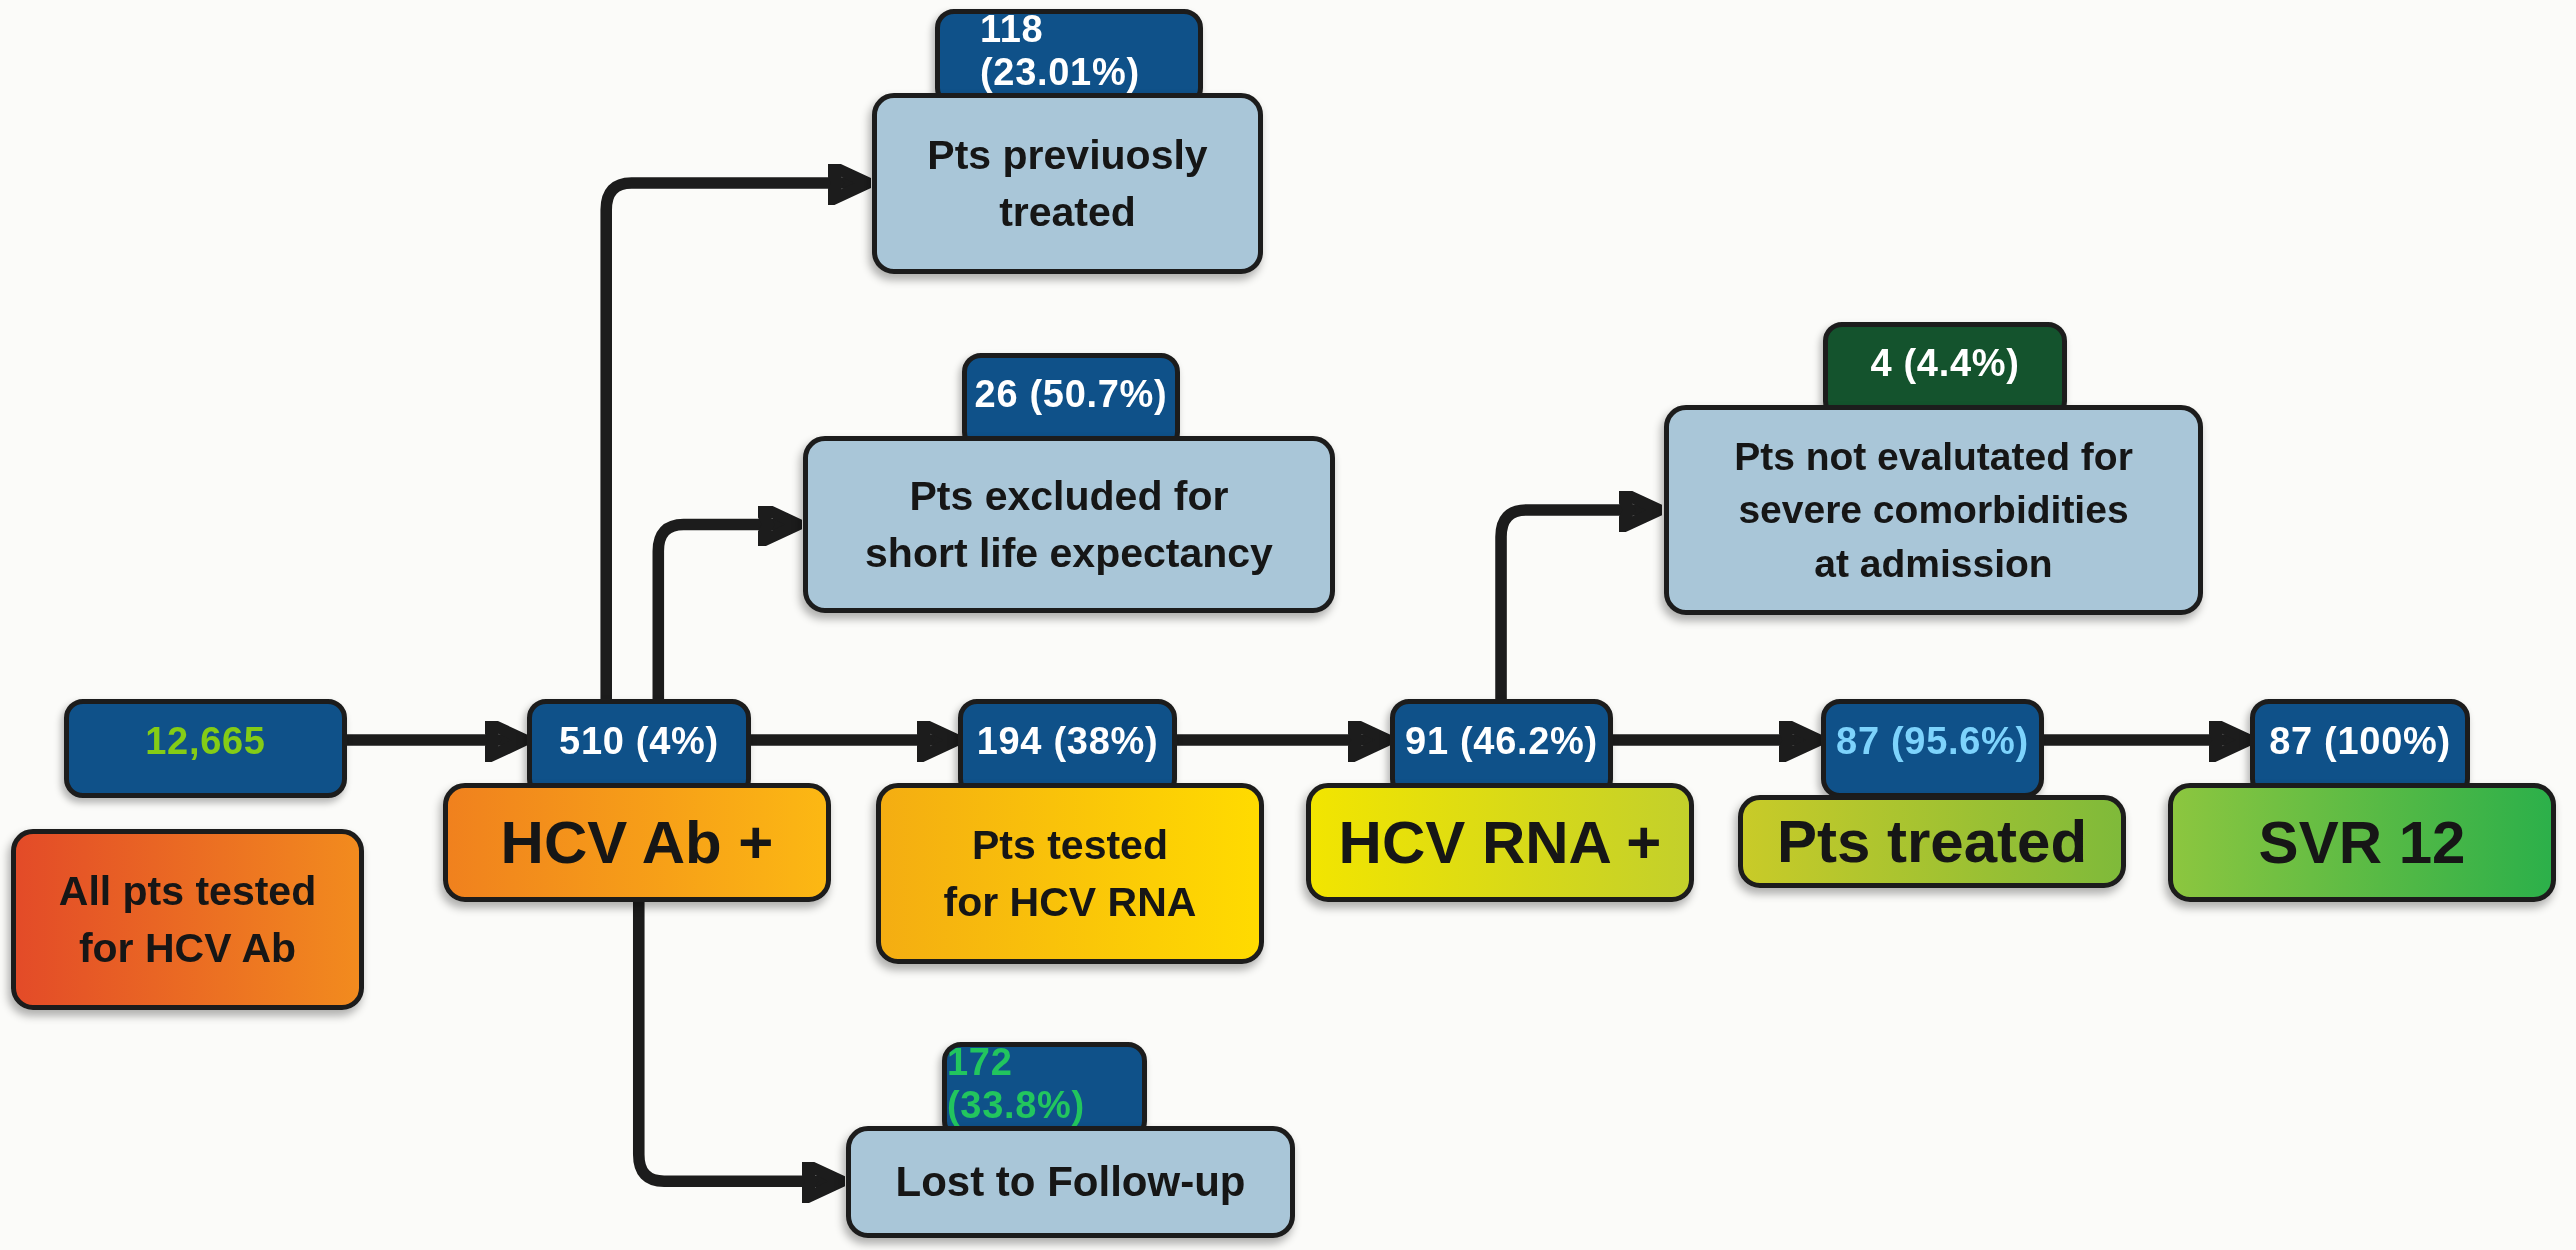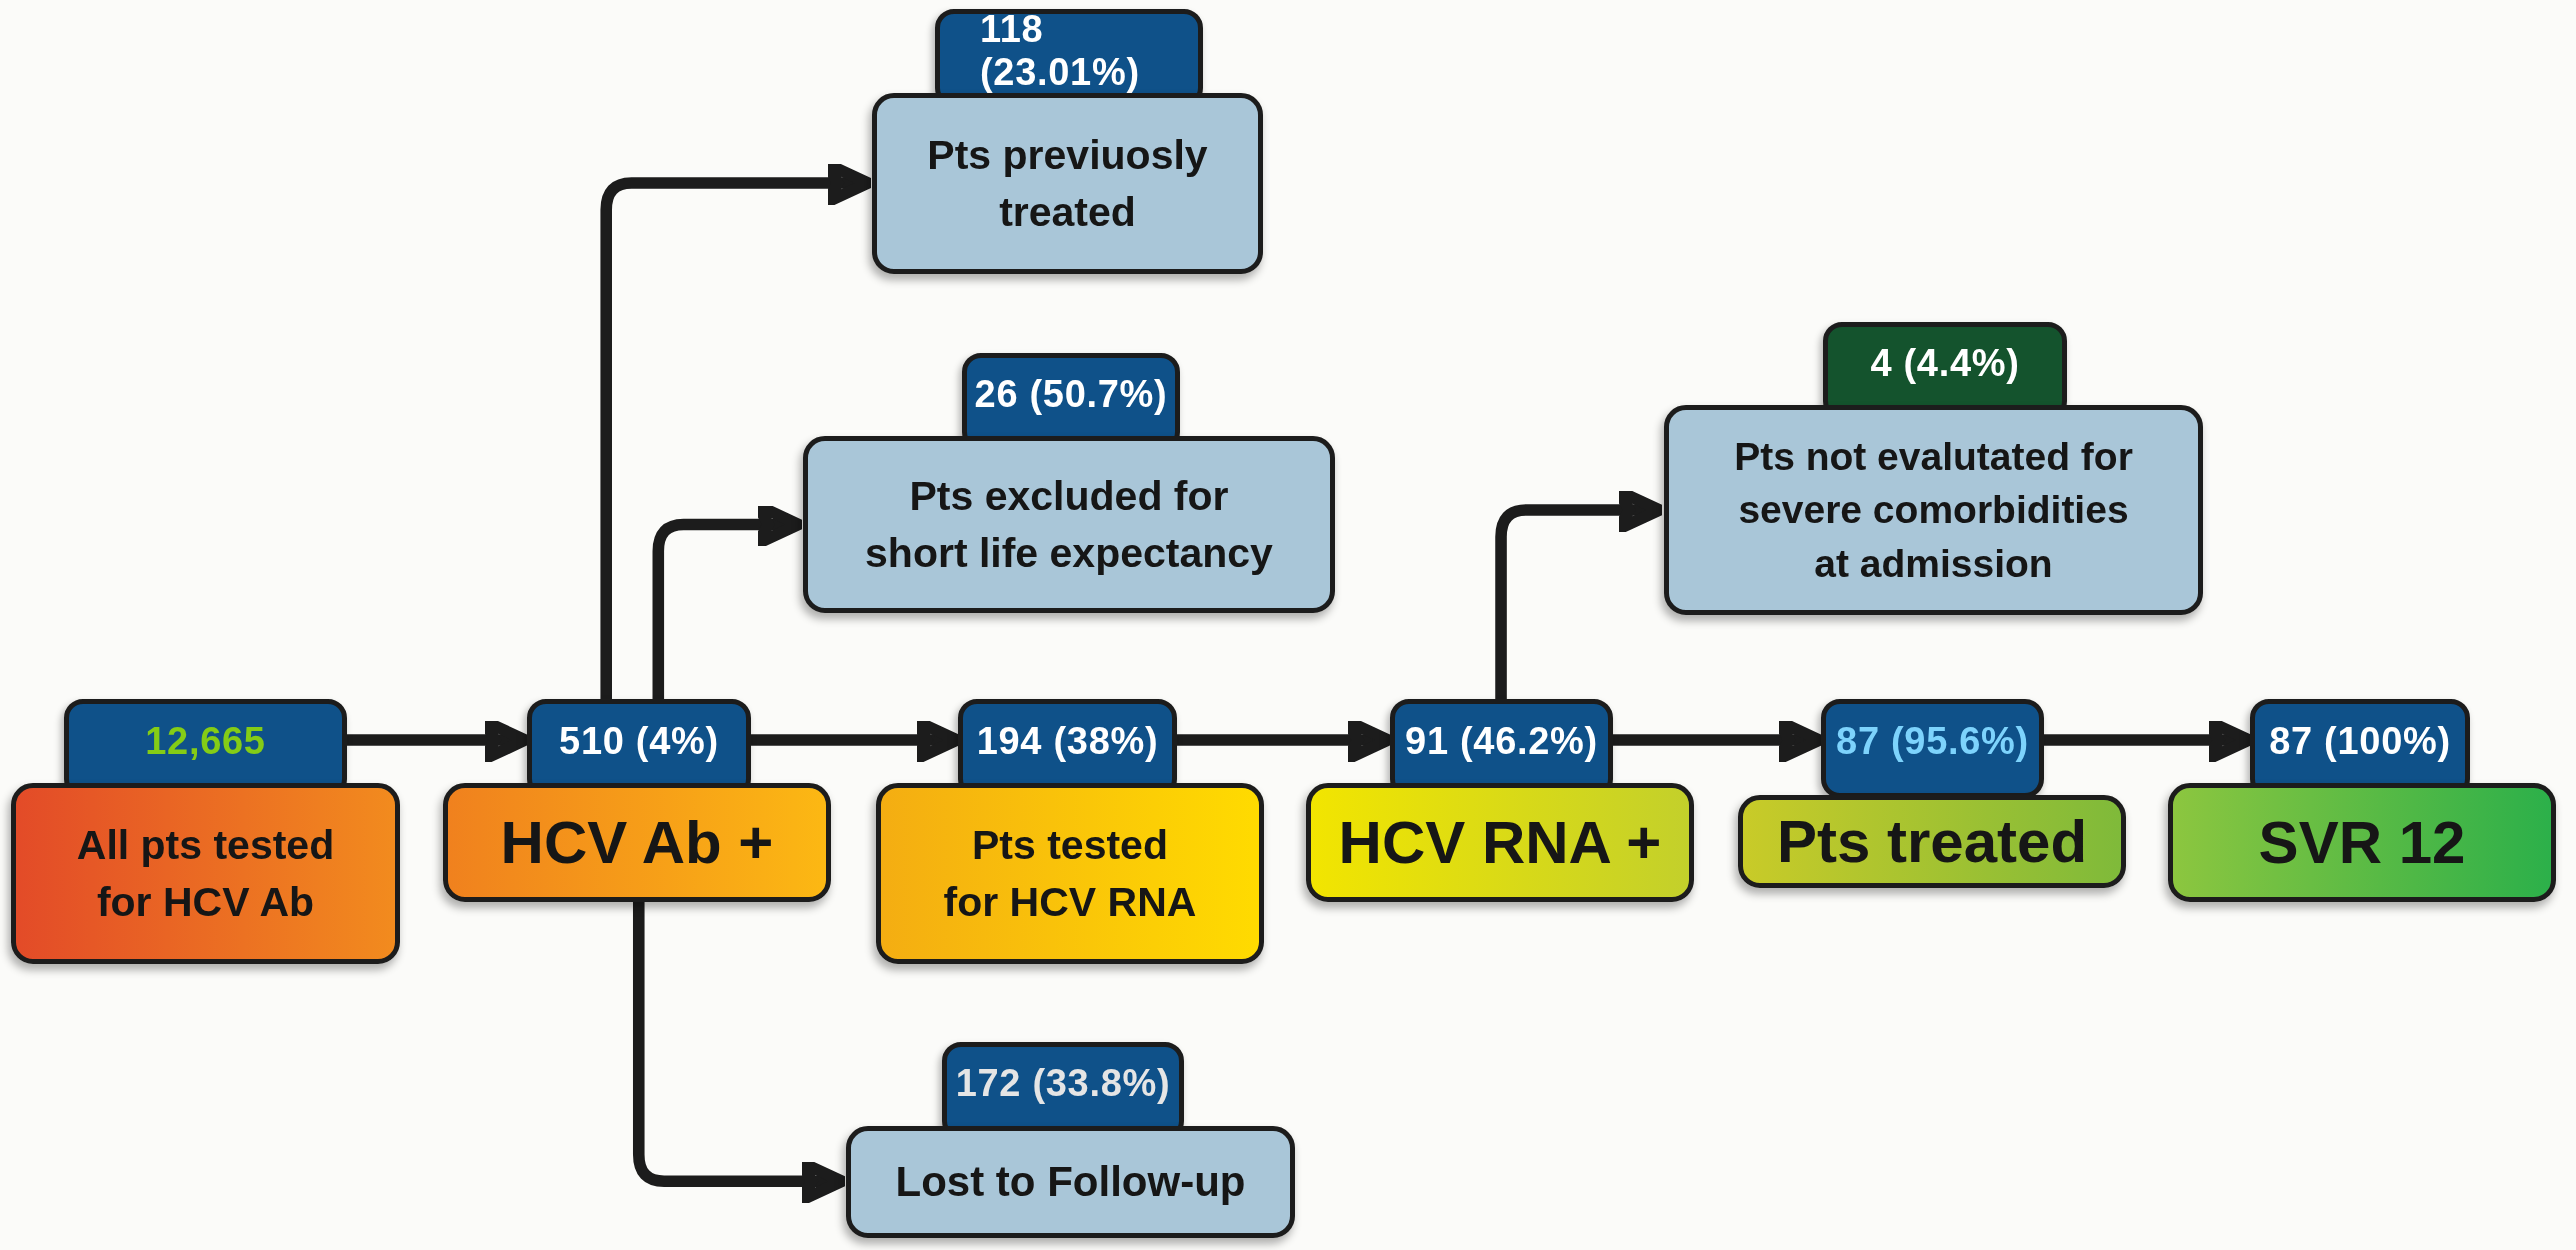--- a/index.html
+++ b/index.html
@@ -45,21 +45,21 @@
   <path d="M1623,1023 H1915" marker-end="url(#arw)"></path>
   <path d="M2224,1023 H2511" marker-end="url(#arw)"></path>
   <path d="M2820,1023 H3105" marker-end="url(#arw)"></path>
   <path d="M838,1000 V290 Q838,253 873,253 H1196" marker-end="url(#arw)"></path>
   <path d="M910,1000 V762 Q910,725 945,725 H1100" marker-end="url(#arw)"></path>
   <path d="M2075,1000 V742 Q2075,705 2110,705 H2290" marker-end="url(#arw)"></path>
   <path d="M883,1160 V1596 Q883,1633 918,1633 H1160" marker-end="url(#arw)"></path>
 </svg>
 
 <div class="badge" style="left: 64px; top: 699px; width: 283px; height: 99px; background: rgb(15, 81, 137); color: #84cc16; border-color: rgb(28, 28, 28);">12,665</div>
-<div class="box f56" style="left: 11px; top: 783px; width: 389px; height: 181px; background: linear-gradient(90deg, rgb(227, 75, 40), rgb(242, 139, 30)); border-color: rgb(28, 28, 28);">All pts tested
+<div class="box f56" style="left: 11px; top: 829px; width: 353px; height: 181px; background: linear-gradient(90deg, rgb(227, 75, 40), rgb(242, 139, 30)); border-color: rgb(28, 28, 28);">All pts tested
 for HCV Ab</div>
 
 <div class="badge" style="left: 527px; top: 699px; width: 224px; height: 99px; background: rgb(15, 81, 137); color: rgb(255, 255, 255); border-color: rgb(28, 28, 28);">510 (4%)</div>
 <div class="box f66" style="left: 443px; top: 783px; width: 388px; height: 119px; background: linear-gradient(90deg, rgb(240, 129, 30), rgb(252, 184, 19)); border-color: rgb(28, 28, 28);">HCV Ab +</div>
 
 <div class="badge" style="left: 958px; top: 699px; width: 219px; height: 99px; background: rgb(15, 81, 137); color: rgb(255, 255, 255); border-color: rgb(28, 28, 28);">194 (38%)</div>
 <div class="box f56" style="left: 876px; top: 783px; width: 388px; height: 181px; background: linear-gradient(90deg, rgb(244, 173, 18), rgb(255, 219, 0)); border-color: rgb(28, 28, 28);">Pts tested
 for HCV RNA</div>
 
 <div class="badge" style="left: 1390px; top: 699px; width: 223px; height: 99px; background: rgb(15, 81, 137); color: rgb(255, 255, 255); border-color: rgb(28, 28, 28);">91 (46.2%)</div>
@@ -77,15 +77,15 @@
 
 <div class="badge" style="left: 962px; top: 353px; width: 218px; height: 98px; background: rgb(15, 81, 137); color: rgb(255, 255, 255); border-color: rgb(28, 28, 28);">26 (50.7%)</div>
 <div class="box f56" style="left: 803px; top: 436px; width: 532px; height: 177px; background: rgb(169, 198, 216); border-color: rgb(28, 28, 28);">Pts excluded for
 short life expectancy</div>
 
 <div class="badge" style="left: 1823px; top: 322px; width: 244px; height: 98px; background: #14532d; color: rgb(255, 255, 255); border-color: rgb(28, 28, 28);">4 (4.4%)</div>
 <div class="box f54" style="left: 1664px; top: 405px; width: 539px; height: 210px; background: rgb(169, 198, 216); border-color: rgb(28, 28, 28);">Pts not evalutated for
 severe comorbidities
 at admission</div>
 
-<div class="badge" style="left: 942px; top: 1042px; width: 242px; height: 98px; background: rgb(15, 81, 137); color: #e5e5e5; border-color: rgb(28, 28, 28);">172 (33.8%)</div>
+<div class="badge" style="left: 942px; top: 1042px; width: 205px; height: 98px; background: rgb(15, 81, 137); color: #22c55e; border-color: rgb(28, 28, 28);">172 (33.8%)</div>
 <div class="box f58" style="left: 846px; top: 1126px; width: 449px; height: 112px; background: rgb(169, 198, 216); border-color: rgb(28, 28, 28);">Lost to Follow-up</div>
 
 
 </body></html>

